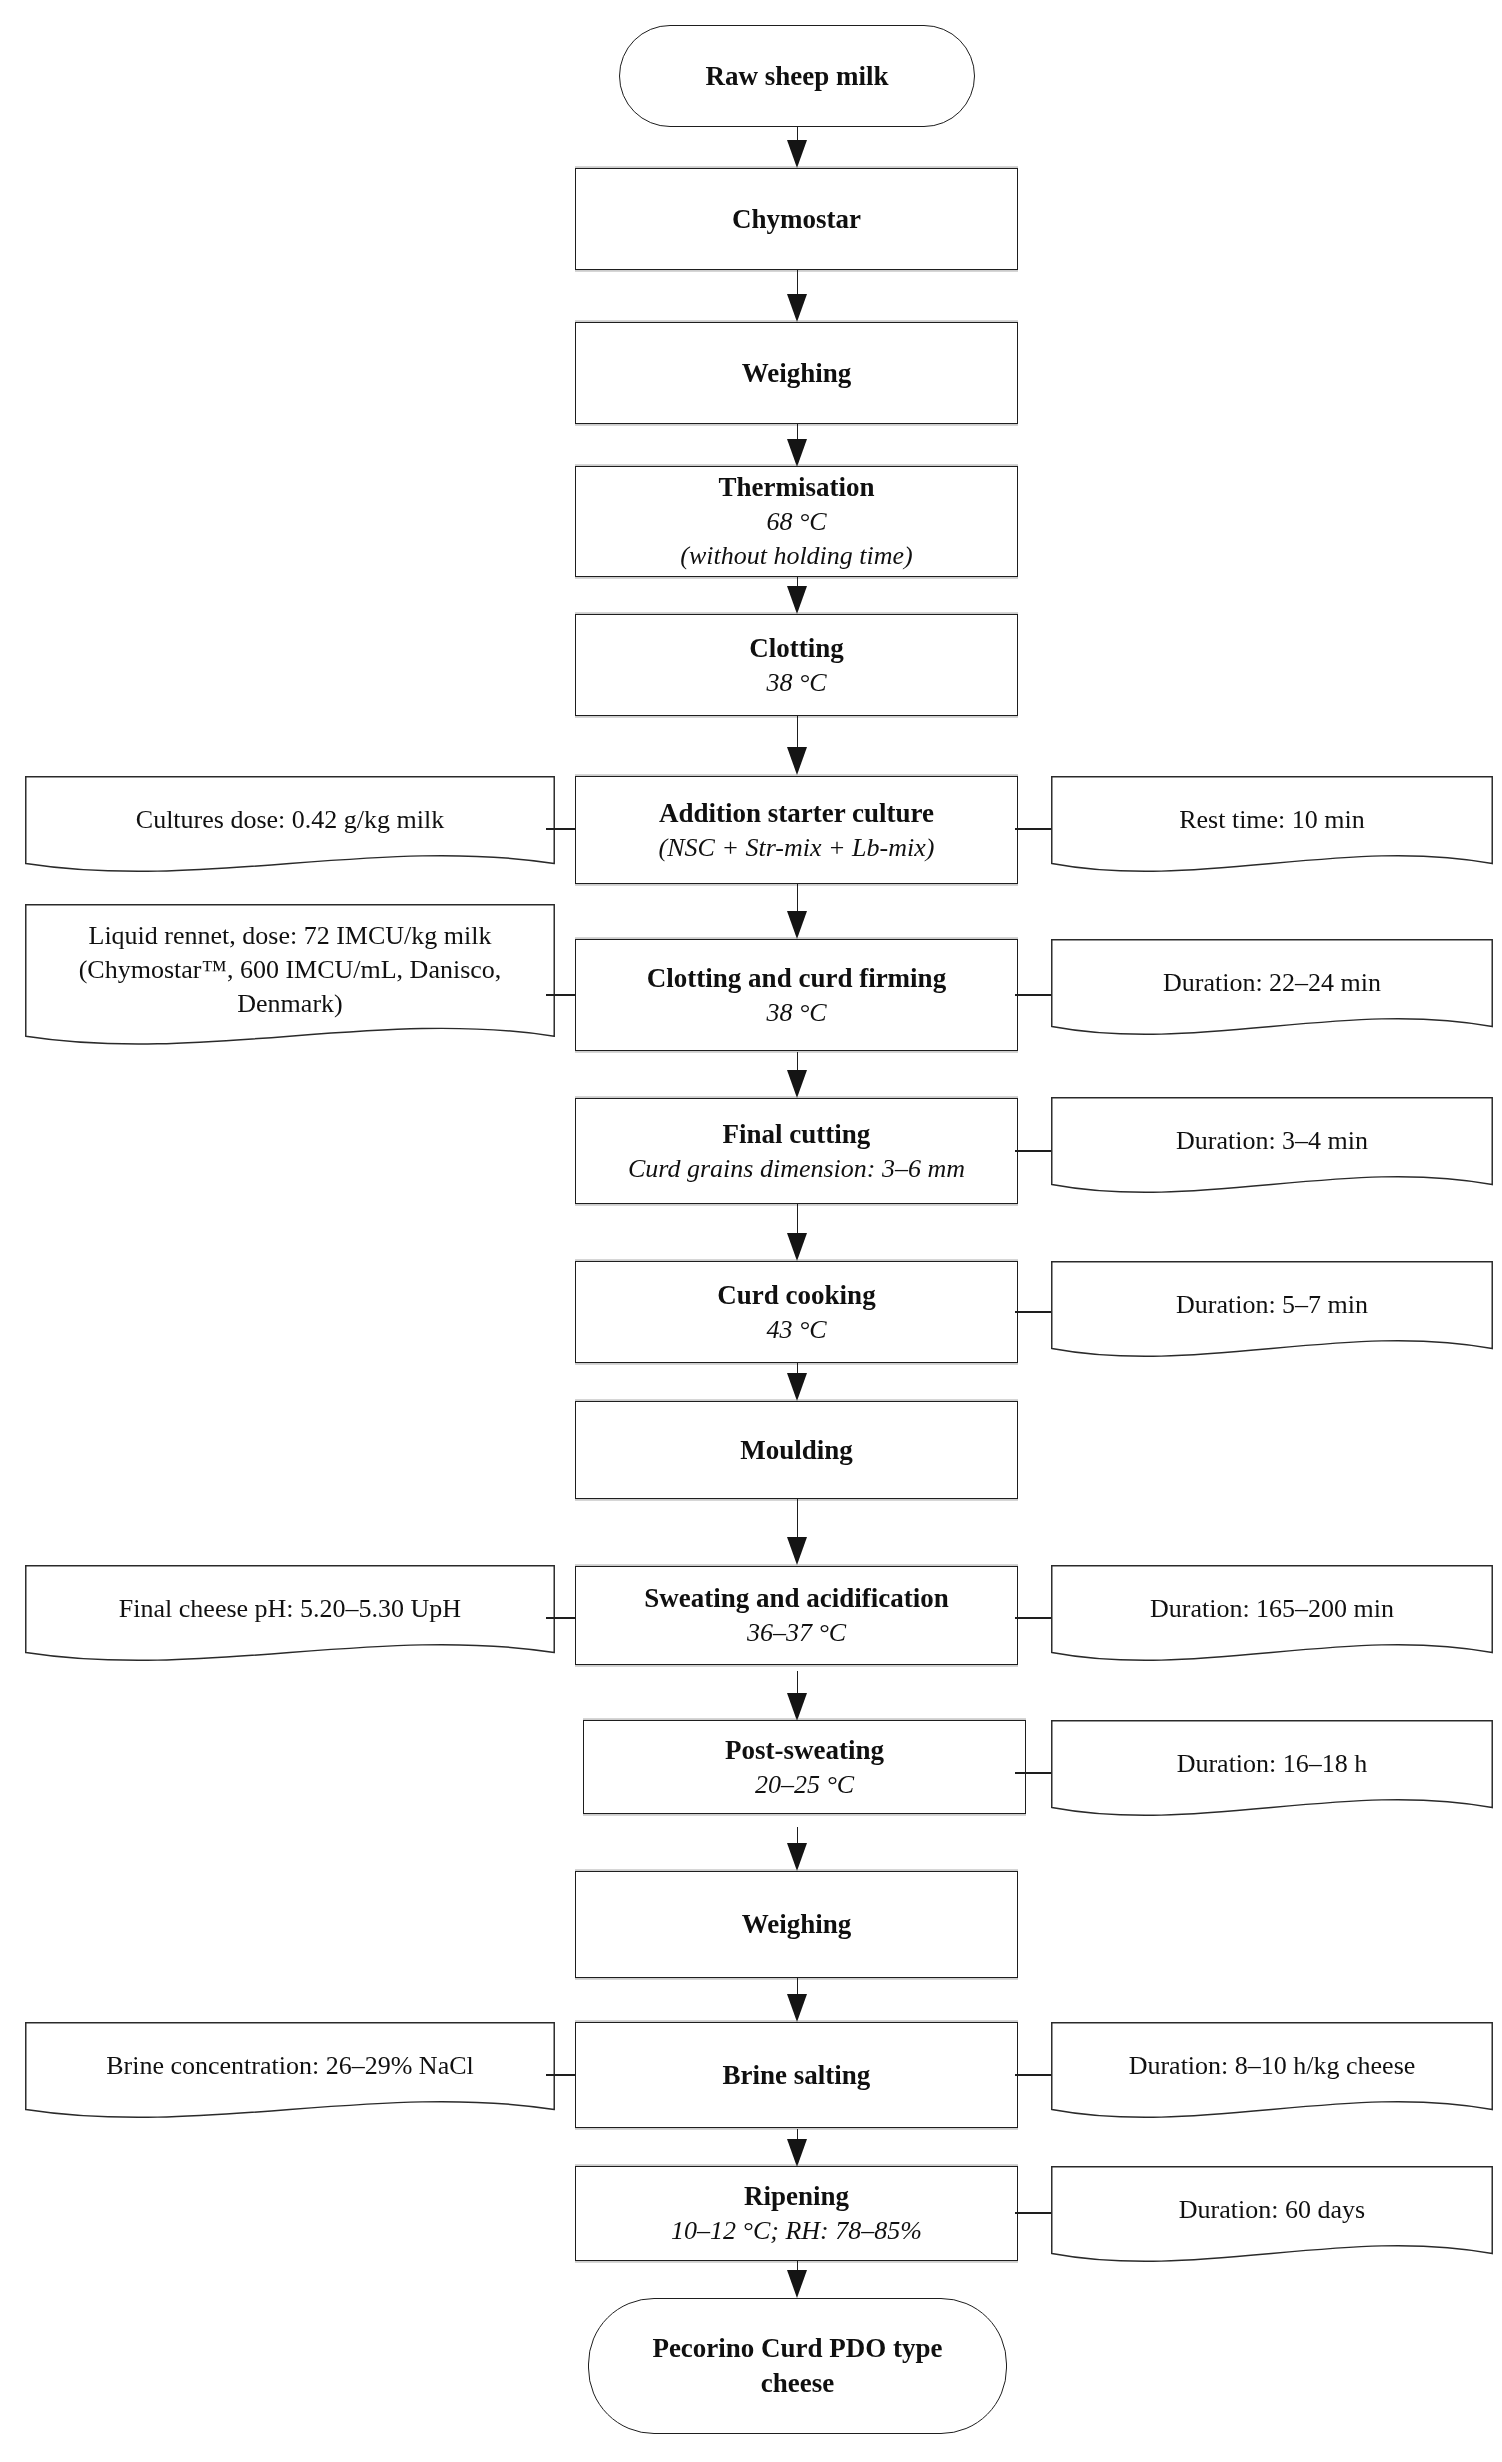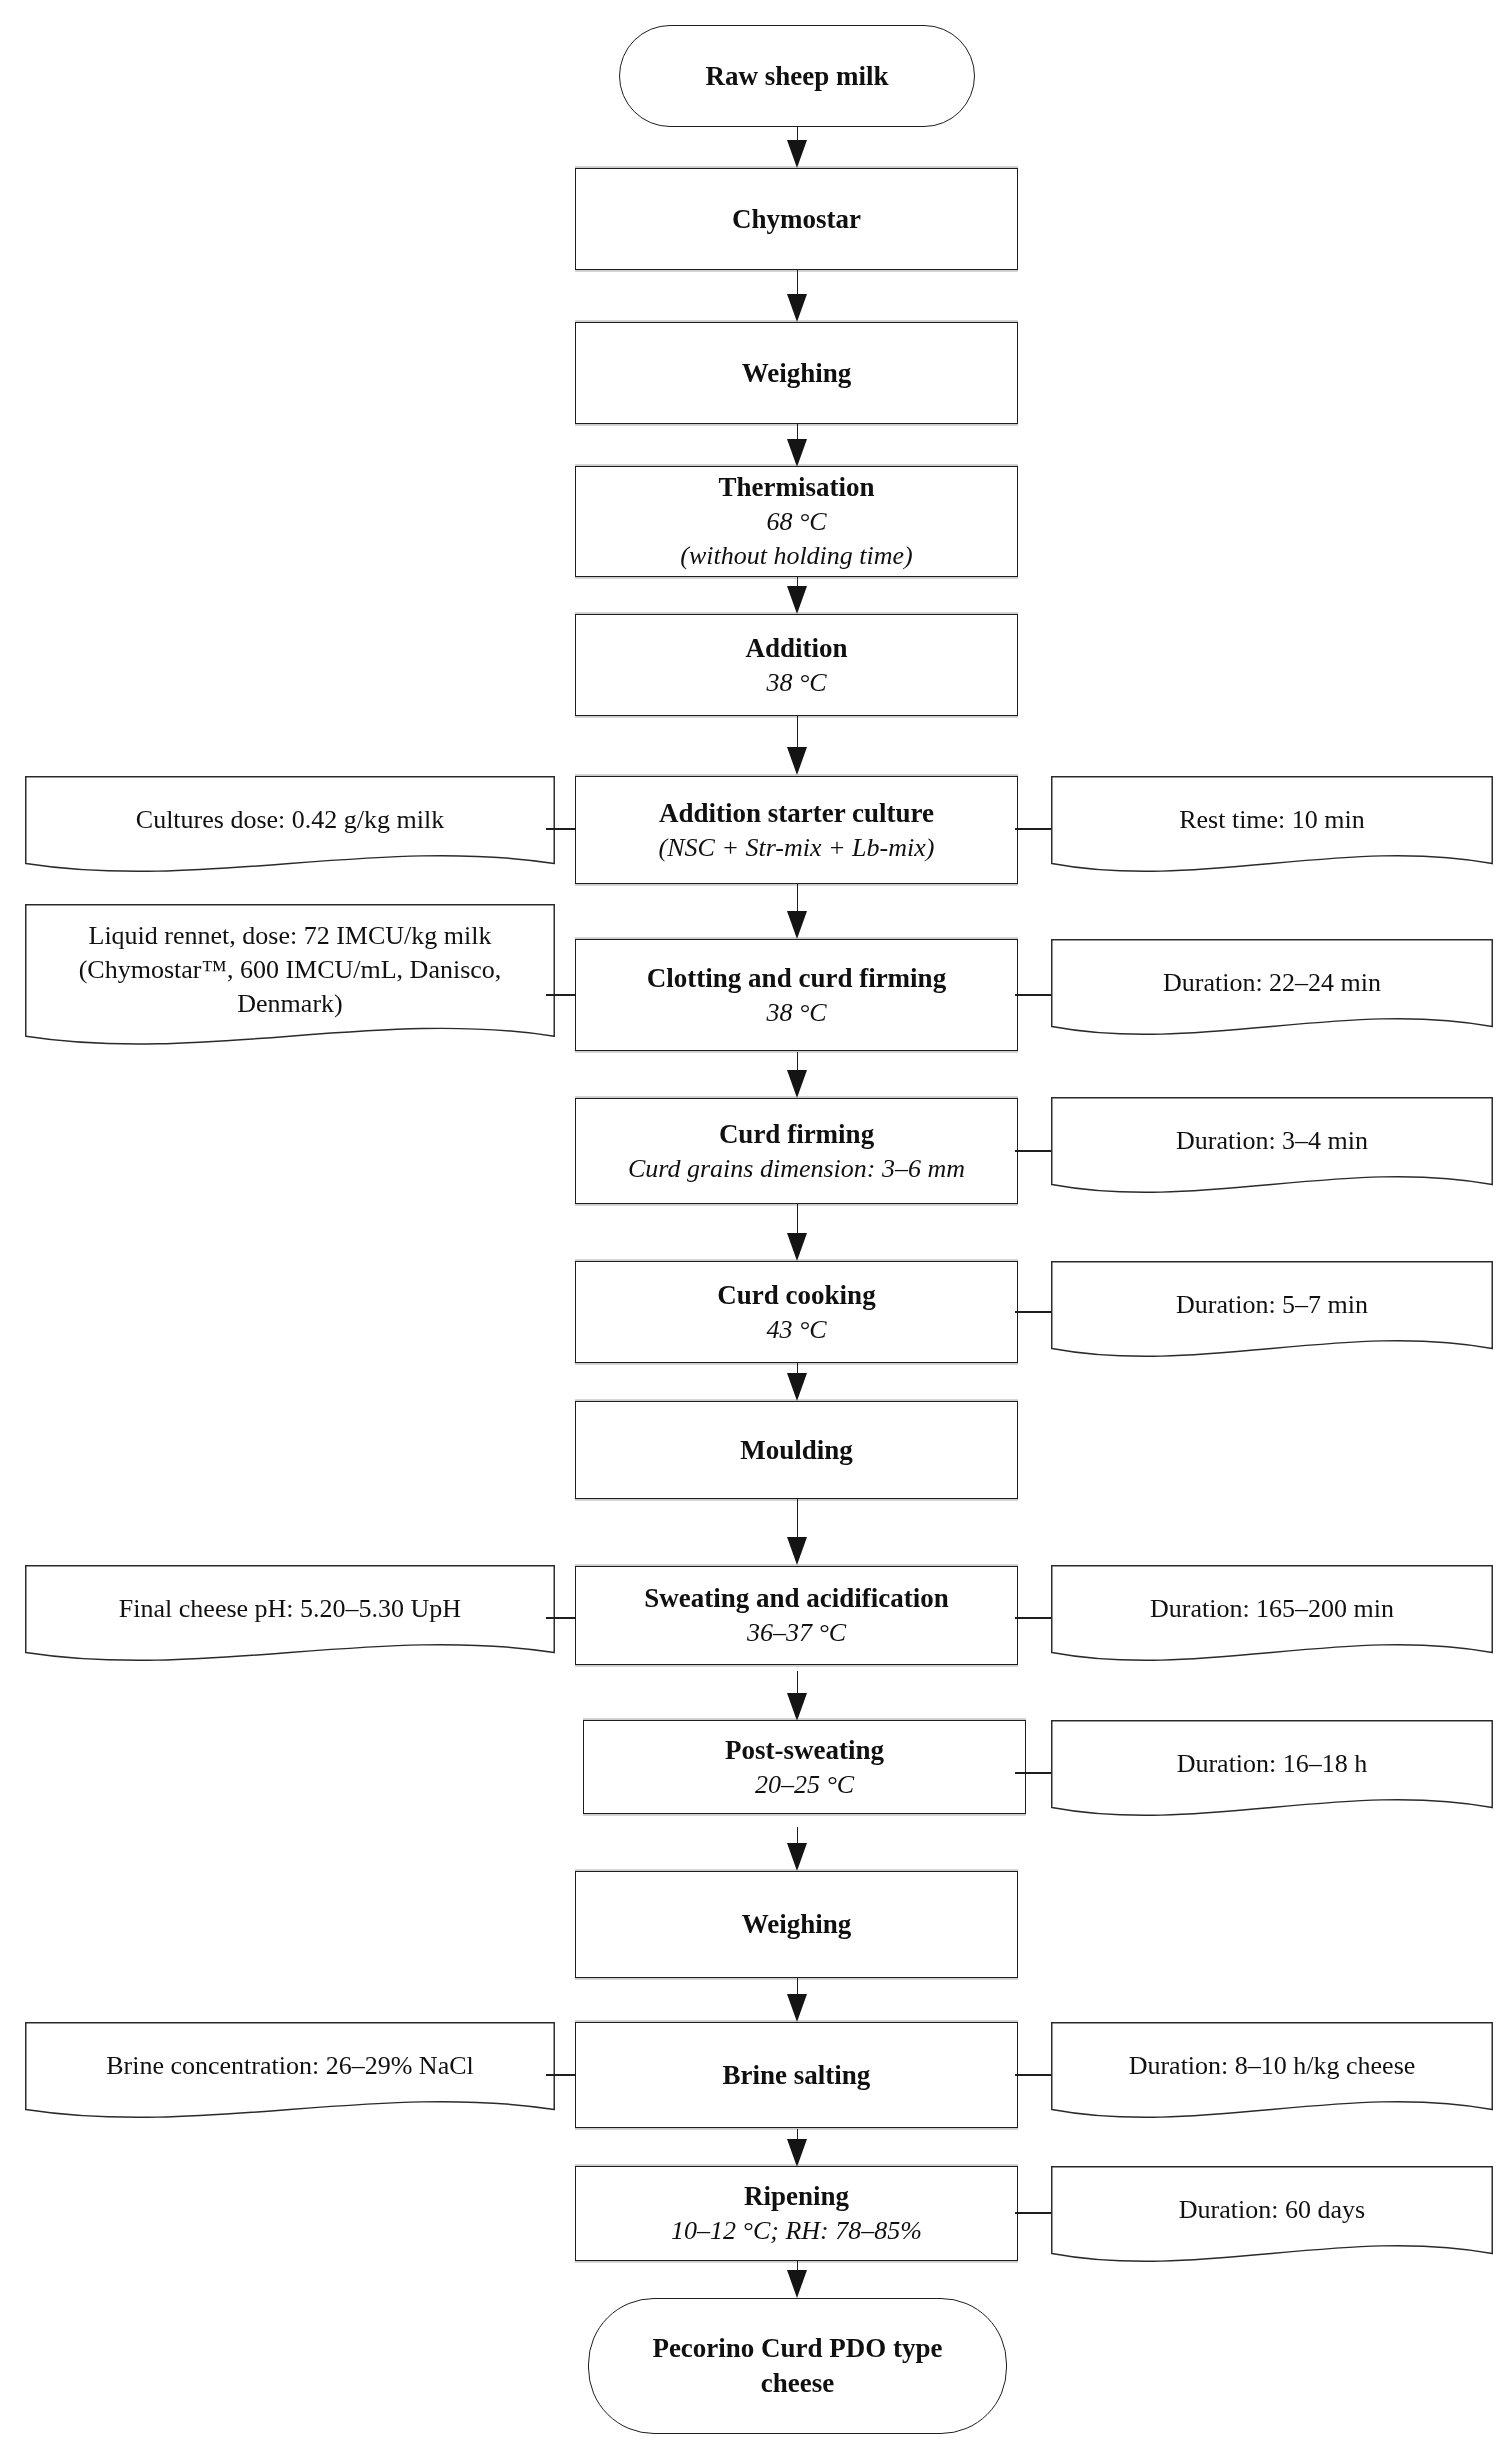--- a/index.html
+++ b/index.html
@@ -103,21 +103,21 @@
     <span class="t2">68 °C</span>
     <span class="t2">(without holding time)</span>
   </div>
 
   <div class="varrow" style="top:577px;height:37px;">
       <i class="shaft" style="height:9.5px;"></i>
       <i class="head"></i>
     </div>
 
   <div class="box" style="top:614px;height:102px;">
-    <span class="t1">Addition</span>
+    <span class="t1">Clotting</span>
     <span class="t2">38 °C</span>
   </div>
 
   <div class="varrow" style="top:715px;height:60px;">
       <i class="shaft" style="height:33px;"></i>
       <i class="head"></i>
     </div>
 
   <div class="doc left" style="top:775px;height:118px;">
     <svg viewBox="0 0 901 200" preserveAspectRatio="none">
@@ -161,21 +161,21 @@
       </svg>
     <span class="note">Duration: 22–24 min</span>
   </div>
 
   <div class="varrow" style="top:1052px;height:46px;">
       <i class="shaft" style="height:19px;"></i>
       <i class="head"></i>
     </div>
 
   <div class="box" style="top:1098px;height:106px;">
-    <span class="t1">Curd firming</span>
+    <span class="t1">Final cutting</span>
     <span class="t2">Curd grains dimension: 3–6 mm</span>
   </div>
   <i class="hline" style="top:1150px;left:1015px;width:38px;"></i>
   <div class="doc right" style="top:1096px;height:118px;">
     <svg viewBox="0 0 752 200" preserveAspectRatio="none">
         <path d="M3,3 L749,3 L749,150 C500,104 250,196 3,150 Z"></path>
       </svg>
     <span class="note">Duration: 3–4 min</span>
   </div>
 

